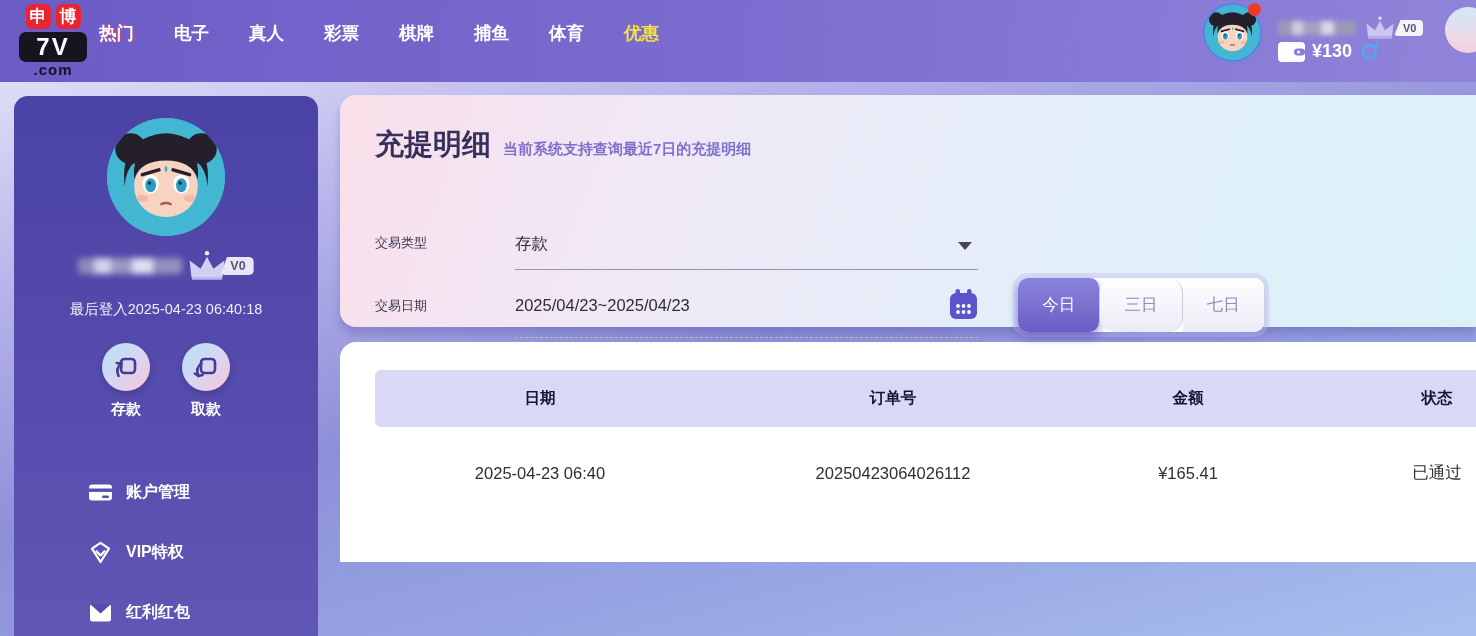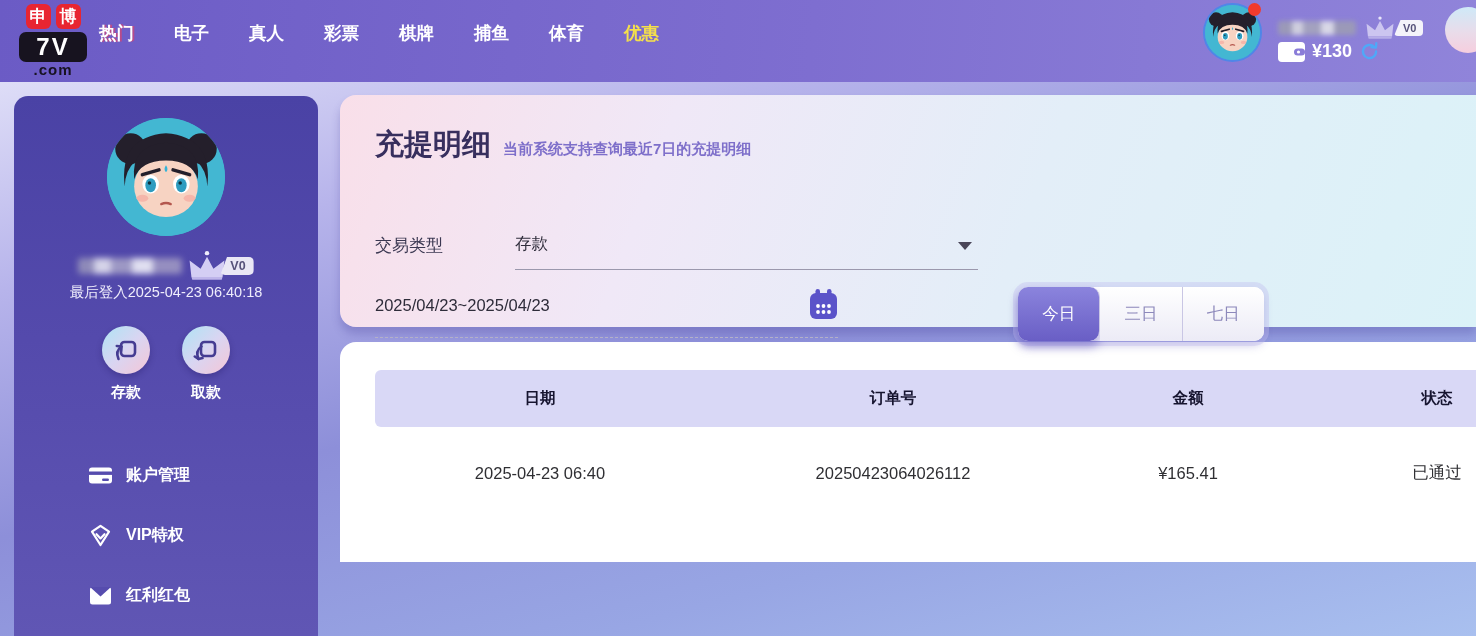--- a/index.html
+++ b/index.html
@@ -56,21 +56,21 @@
   .avatar-big { width:118px; height:118px; margin:22px auto 0; border-radius:50%;
     overflow:hidden; background:#43b7d2; }
   .name-row { margin-top:13px; display:flex; justify-content:center; align-items:center; gap:3px; }
   .blur-name2 { display:inline-block; width:104px; height:16px; border-radius:3px;
     background:linear-gradient(90deg,#8f8bb9 0 15%,#d5d3e8 15% 32%,#9d98c4 32% 52%,#e0dff0 52% 72%,#968fc0 72% 100%);
     filter:blur(3px); }
   .crown-lg { width:44px; height:34px; }
   .vip-badge2 { display:inline-block; margin-left:-12px; background:#e9e7f5; color:#56527a;
     font-size:12.5px; font-weight:800; padding:2px 8px 2px 10px; border-radius:5px;
     clip-path:polygon(20% 0,100% 0,100% 100%,0 100%); }
-  .last-login { font-size:14.5px; color:#efedfc; }
+  .last-login { margin-top:17px; font-size:14.5px; color:#efedfc; }
 
   .quick-actions { margin-top:24px; display:flex; justify-content:center; gap:16px; }
   .qa { width:64px; cursor:pointer; }
   .qa-circle { width:48px; height:48px; margin:0 auto; border-radius:50%;
     display:flex; align-items:center; justify-content:center;
     background:linear-gradient(135deg,#aee4f4 0%,#d9d5f2 50%,#f5c6d6 100%);
     box-shadow:0 3px 6px rgba(30,20,90,.3); }
   .qa-circle svg { width:27px; height:27px; }
   .qa-label { margin-top:9px; font-size:15px; font-weight:600; }
 
@@ -84,35 +84,35 @@
   .filter-card { position:relative; height:232px; border-radius:16px 0 0 16px;
     background:linear-gradient(110deg,#f9dfe9 0%,#f0e8f7 28%,#e3eef8 60%,#dbf2f8 100%);
     box-shadow:0 7px 9px rgba(70,60,150,.28); }
   .card-head { position:absolute; left:35px; top:30px; display:flex; align-items:baseline; gap:12px; }
   .page-title { font-size:29px; font-weight:800; color:#372f5e; }
   .page-subtitle { font-size:15px; font-weight:600; color:#7e6fca; }
 
   .frow { position:absolute; left:35px; display:flex; }
   .frow-type { top:138px; }
   .frow-date { top:201px; }
-  .flabel { width:140px; font-size:17px; color:#3b3852; padding-top:1px; }
+  .flabel { width:140px; font-size:13px; color:#3b3852; padding-top:1px; }
   .fcontrol { position:relative; width:463px; font-size:16.5px; color:#2e2c3a; }
   .fcontrol-select { height:37px; border-bottom:1px solid #9b98ad; cursor:pointer; }
   .fcontrol-date { height:42px; border-bottom:1px dashed #b3b0c8; cursor:pointer; }
   .caret { position:absolute; right:6px; top:9px; width:0; height:0;
     border-left:7px solid transparent; border-right:7px solid transparent;
     border-top:8px solid #4a4658; }
   .calendar-icon { position:absolute; right:0; top:-7px; width:29px; height:31px; cursor:pointer; }
 
-  .range-group { position:absolute; left:678px; top:192px; width:246px; height:54px;
+  .range-group { position:absolute; left:678px; top:183px; width:246px; height:54px;
     display:flex; border-radius:10px; background:#fff;
     box-shadow:0 0 0 5px rgba(195,190,240,.38),0 5px 9px rgba(95,85,180,.28); }
   .range-btn { flex:1; display:flex; align-items:center; justify-content:center;
     font-size:16.5px; color:#8d89bb; cursor:pointer;
-    background:linear-gradient(180deg,#ffffff 0%,#ecebf6 100%); border-right:1px solid #c9c6e4; }
+    background:linear-gradient(180deg,#ffffff 0%,#ecebf6 100%); border-right:1px solid #c9c6e4;border-radius:15px; }
   .range-btn:first-child { border-radius:10px 0 0 10px; }
   .range-btn:last-child  { border-radius:0 10px 10px 0; border-right:none; }
   .range-btn.active { background:linear-gradient(180deg,#8b84dd 0%,#695ec5 100%);
     color:#fff; border-radius:10px; box-shadow:0 6px 10px rgba(90,75,190,.5); }
 
   .table-card { margin-top:15px; height:220px; background:#fff;
     border-radius:16px 0 0 0; padding:28px 0 0 35px; overflow:hidden; }
   table { width:1204px; table-layout:fixed; border-collapse:collapse; }
   thead th { height:57px; background:#d9d8f6; font-size:15.5px; font-weight:700;
     color:#16142f; text-align:center; }
@@ -300,20 +300,21 @@
 
         <div class="frow frow-type">
           <span class="flabel">交易类型</span>
           <div class="fcontrol fcontrol-select">
             <span>存款</span>
             <span class="caret"></span>
           </div>
         </div>
 
         <div class="frow frow-date">
+          <span class="flabel">交易日期</span>
           <div class="fcontrol fcontrol-date">
             <span>2025/04/23~2025/04/23</span>
             <svg class="calendar-icon" viewBox="0 0 29 31">
               <rect x="1" y="4" width="27" height="26" rx="6" fill="#5b53c9"></rect>
               <rect x="6.5" y="0" width="4.5" height="8" rx="2.2" fill="#5b53c9"></rect>
               <rect x="18" y="0" width="4.5" height="8" rx="2.2" fill="#5b53c9"></rect>
               <circle cx="9" cy="17" r="1.9" fill="#fff"></circle>
                 <circle cx="14.5" cy="17" r="1.9" fill="#fff"></circle>
                 <circle cx="20" cy="17" r="1.9" fill="#fff"></circle>
               <circle cx="9" cy="23" r="1.9" fill="#fff"></circle>

